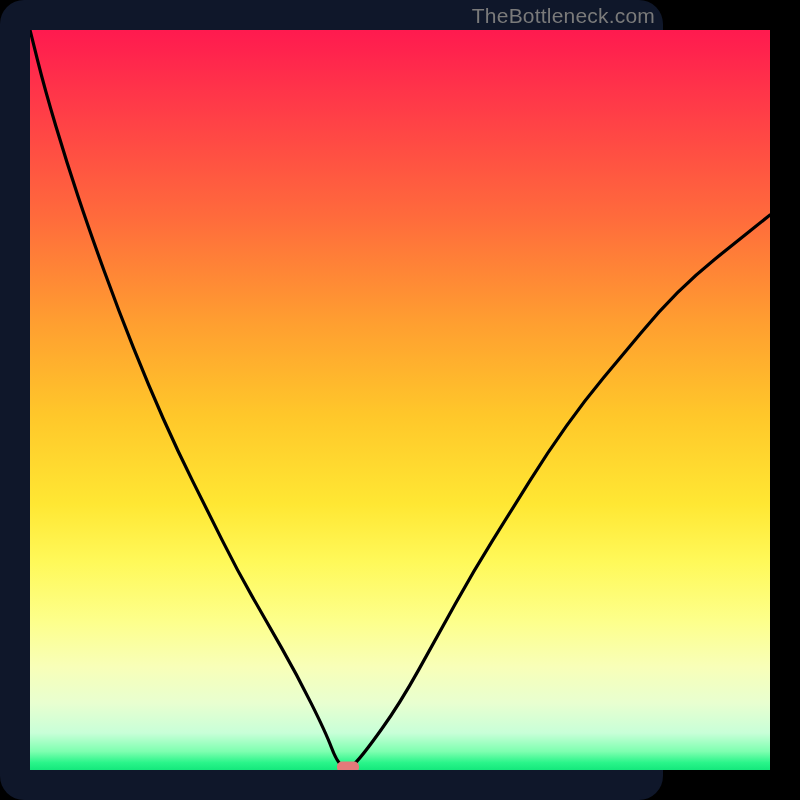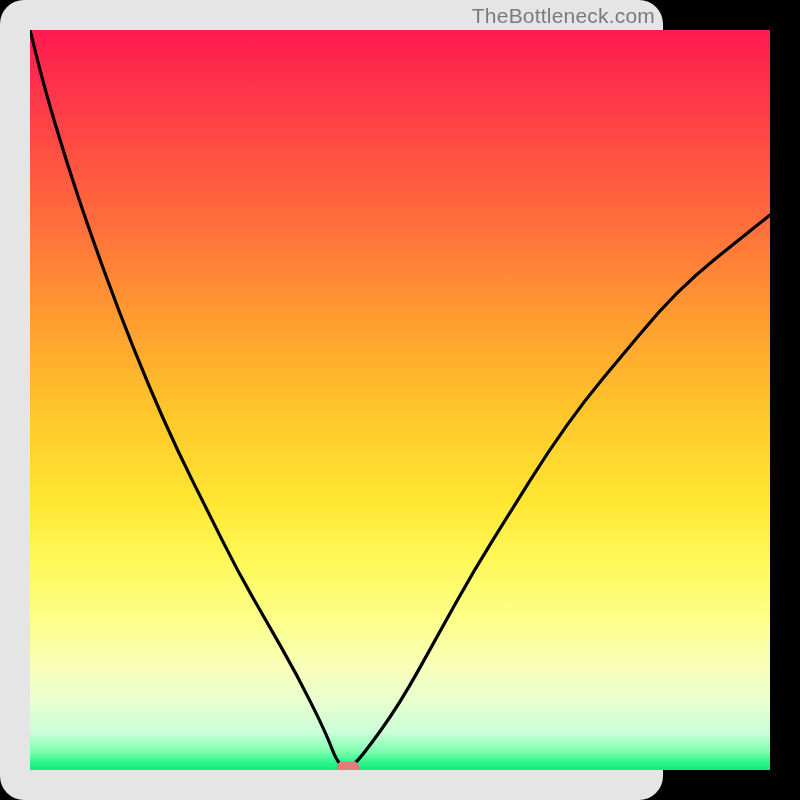--- a/index.html
+++ b/index.html
@@ -8,21 +8,21 @@
     width: 800px;
     height: 800px;
     background: #000;
     overflow: hidden;
     font-family: Arial, Helvetica, sans-serif;
   }
   .frame {
     position: relative;
     width: 663px;
     height: 800px;
-    background: #e5e5e5;
+    background: #0f172a;
     border-radius: 24px;
   }
   .plot-area {
     position: absolute;
     left: 30px;
     top: 30px;
     width: 740px;
     height: 740px;
     background: linear-gradient(
       to bottom,

